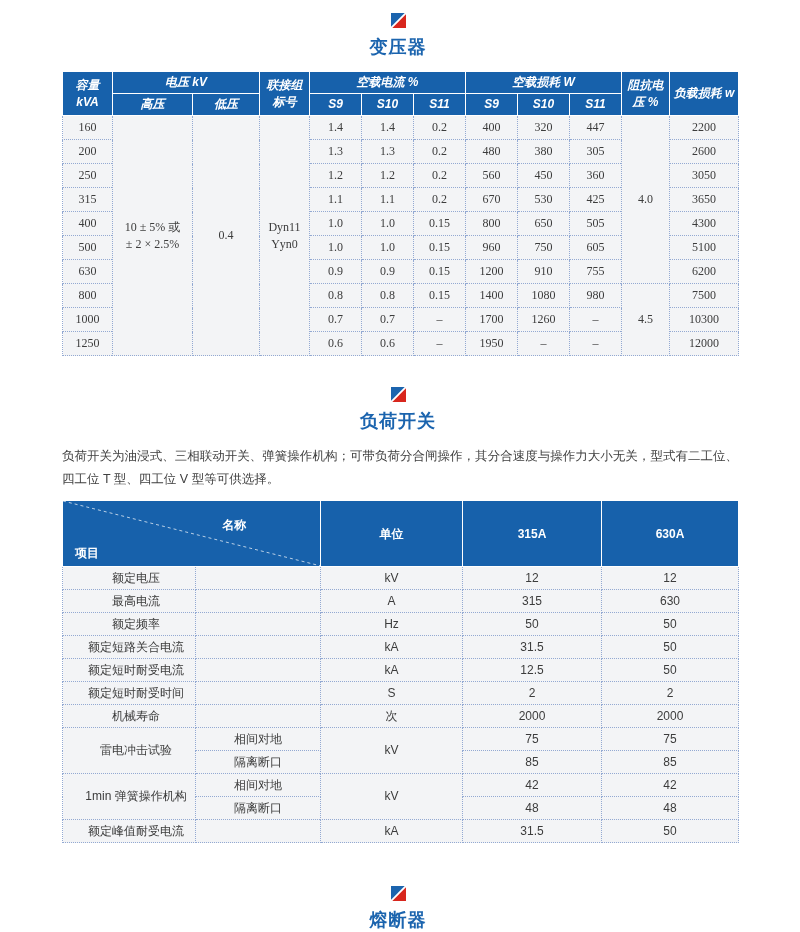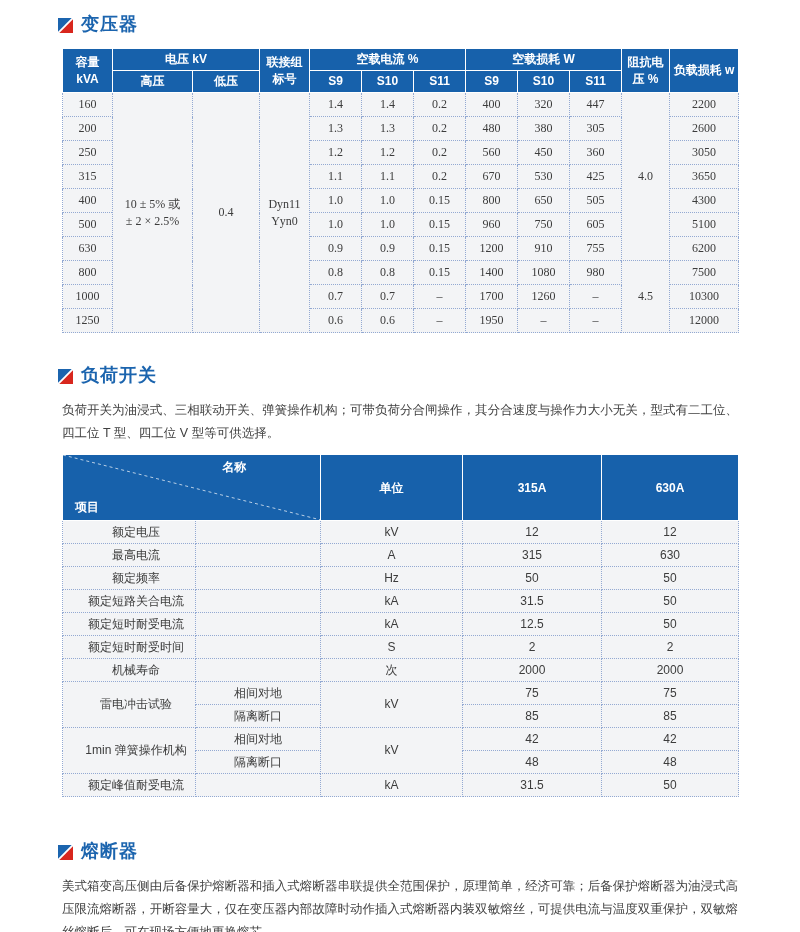--- a/index.html
+++ b/index.html
@@ -14,20 +14,21 @@
   .section-title {
     display: flex;
     align-items: center;
     gap: 8px;
     font-size: 18px;
     font-weight: bold;
     color: #1b64ae;
     letter-spacing: 1px;
     margin-left: -4px;
     margin-bottom: 12px;
+    flex-direction: column;
   }
   .marker-icon { width: 15px; height: 15px; display: inline-block; flex: 0 0 auto; }
   .intro {
     font-size: 12.5px;
     line-height: 1.85;
     color: #404040;
     margin-bottom: 9px;
     text-align: justify;
   }
   table {
@@ -50,29 +51,29 @@
     background: #f3f4f6;
     border: 1px dotted #93a9d2;
     font-size: 12px;
     color: #3c3c3c;
     text-align: center;
     vertical-align: middle;
     white-space: pre-line;
     line-height: 1.4;
   }
   
-  .t1 thead tr { height: 22px; }
+  .t1 thead tr { height: 22px; font-style: italic; }
   .t1 tbody tr { height: 24px; font-family: Liberation Serif, serif; }
   
   .t2 thead tr { height: 36px; }
   .t2 tbody tr { height: 23px; }
   .t2 tbody td.item { text-align: center; padding-left: 14px; }
   .diag-cell { position: relative; }
   .diag-cell svg.diag-line { position: absolute; inset: 0; width: 100%; height: 100%; }
-  .diag-cell .lbl-name { position: absolute; top: 4px; left: 62%; font-weight: bold; }
+  .diag-cell .lbl-name { position: absolute; top: 16px; left: 62%; font-weight: bold; }
   .diag-cell .lbl-item { position: absolute; bottom: 5px; left: 12px; font-weight: bold; }
   .gap-t2 { margin-top: 30px; }
   .gap-t3 { margin-top: 42px; }
   .mb-table { margin-bottom: 0; }
 </style>
 </head>
 <body>
 
 <section>
   <h2 class="section-title">

